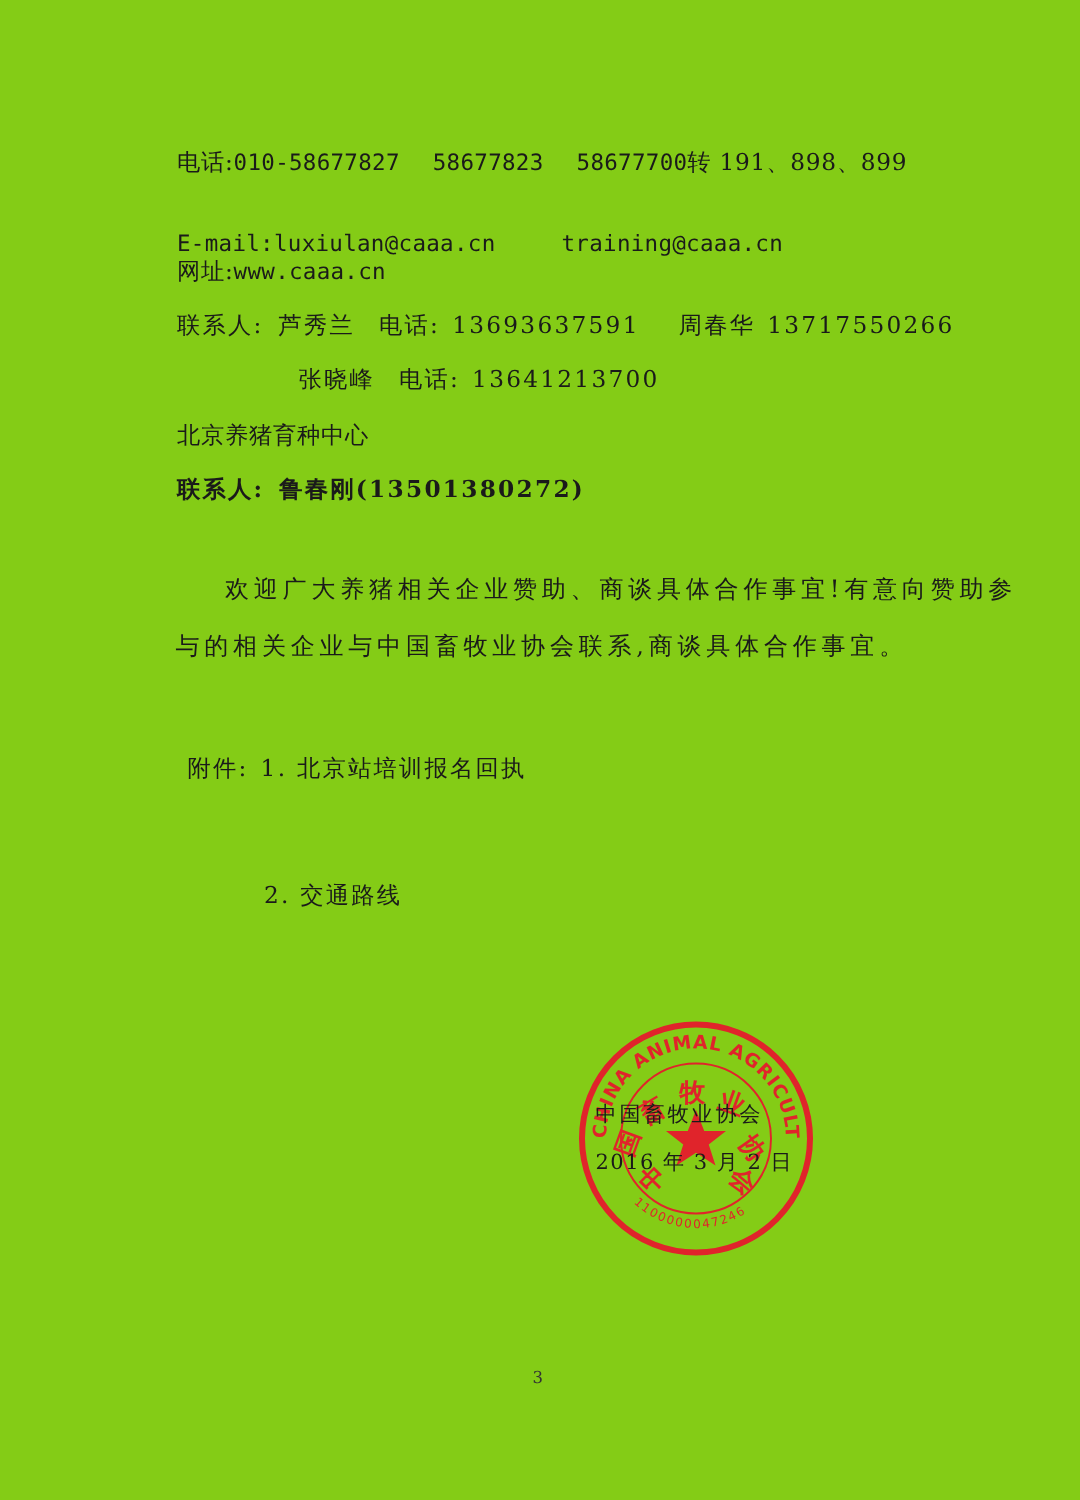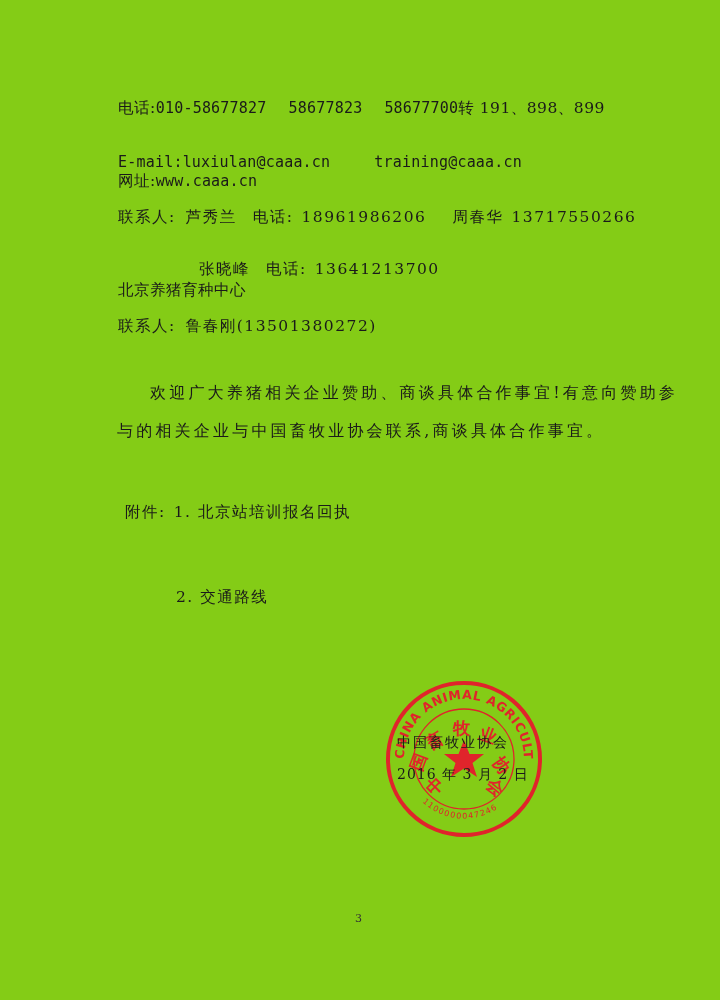--- a/index.html
+++ b/index.html
@@ -25,30 +25,30 @@
 
   <div class="line" style="left:118px; top:152px;text-align:right;">
     <span class="mono">E-mail:</span><span class="mono">luxiulan@caaa.cn</span><span class="sp" style="width:44px"></span><span class="mono">training@caaa.cn</span>
   </div>
 
   <div class="line" style="left:118px; top:171px;">
     <span>网址:</span><span class="mono">www.caaa.cn</span>
   </div>
 
   <div class="line" style="left:118px; top:207px; letter-spacing:1.5px;">
-    <span>联系人:</span><span class="sp" style="width:10px"></span><span>芦秀兰</span><span class="sp" style="width:16px"></span><span>电话:</span><span class="sp" style="width:8px"></span><span>18961986206</span><span class="sp" style="width:26px"></span><span>周春华</span><span class="sp" style="width:8px"></span><span>13717550266</span>
+    <span>联系人:</span><span class="sp" style="width:10px"></span><span>芦秀兰</span><span class="sp" style="width:16px"></span><span>电话:</span><span class="sp" style="width:8px"></span><span>13693637591</span><span class="sp" style="width:26px"></span><span>周春华</span><span class="sp" style="width:8px"></span><span>13717550266</span>
   </div>
 
-  <div class="line" style="left:199px; top:243px; letter-spacing:1.5px;margin-top:16px;">
+  <div class="line" style="left:199px; top:243px; letter-spacing:1.5px;">
     <span>张晓峰</span><span class="sp" style="width:16px"></span><span>电话:</span><span class="sp" style="width:8px"></span><span>13641213700</span>
   </div>
 
   <div class="line" style="left:118px; top:280px;">北京养猪育种中心</div>
 
-  <div class="line" style="left:118px; top:316px; letter-spacing:1.5px;">
+  <div class="line" style="left:118px; top:316px; letter-spacing:1.5px;font-weight:bold;">
     <span>联系人:</span><span class="sp" style="width:10px"></span><span>鲁春刚</span><span>(13501380272)</span>
   </div>
 
   <div class="para" style="left:150px; top:383px;">欢迎广大养猪相关企业赞助、商谈具体合作事宜!有意向赞助参</div>
   <div class="para" style="left:117px; top:421px;">与的相关企业与中国畜牧业协会联系,商谈具体合作事宜。</div>
 
   <div class="line" style="left:125px; top:502px; letter-spacing:1.5px;">
     <span>附件:</span><span class="sp" style="width:8px"></span><span>1. 北京站培训报名回执</span>
   </div>
   <div class="line" style="left:176px; top:563px; letter-spacing:1.5px;margin-top:24px;">

